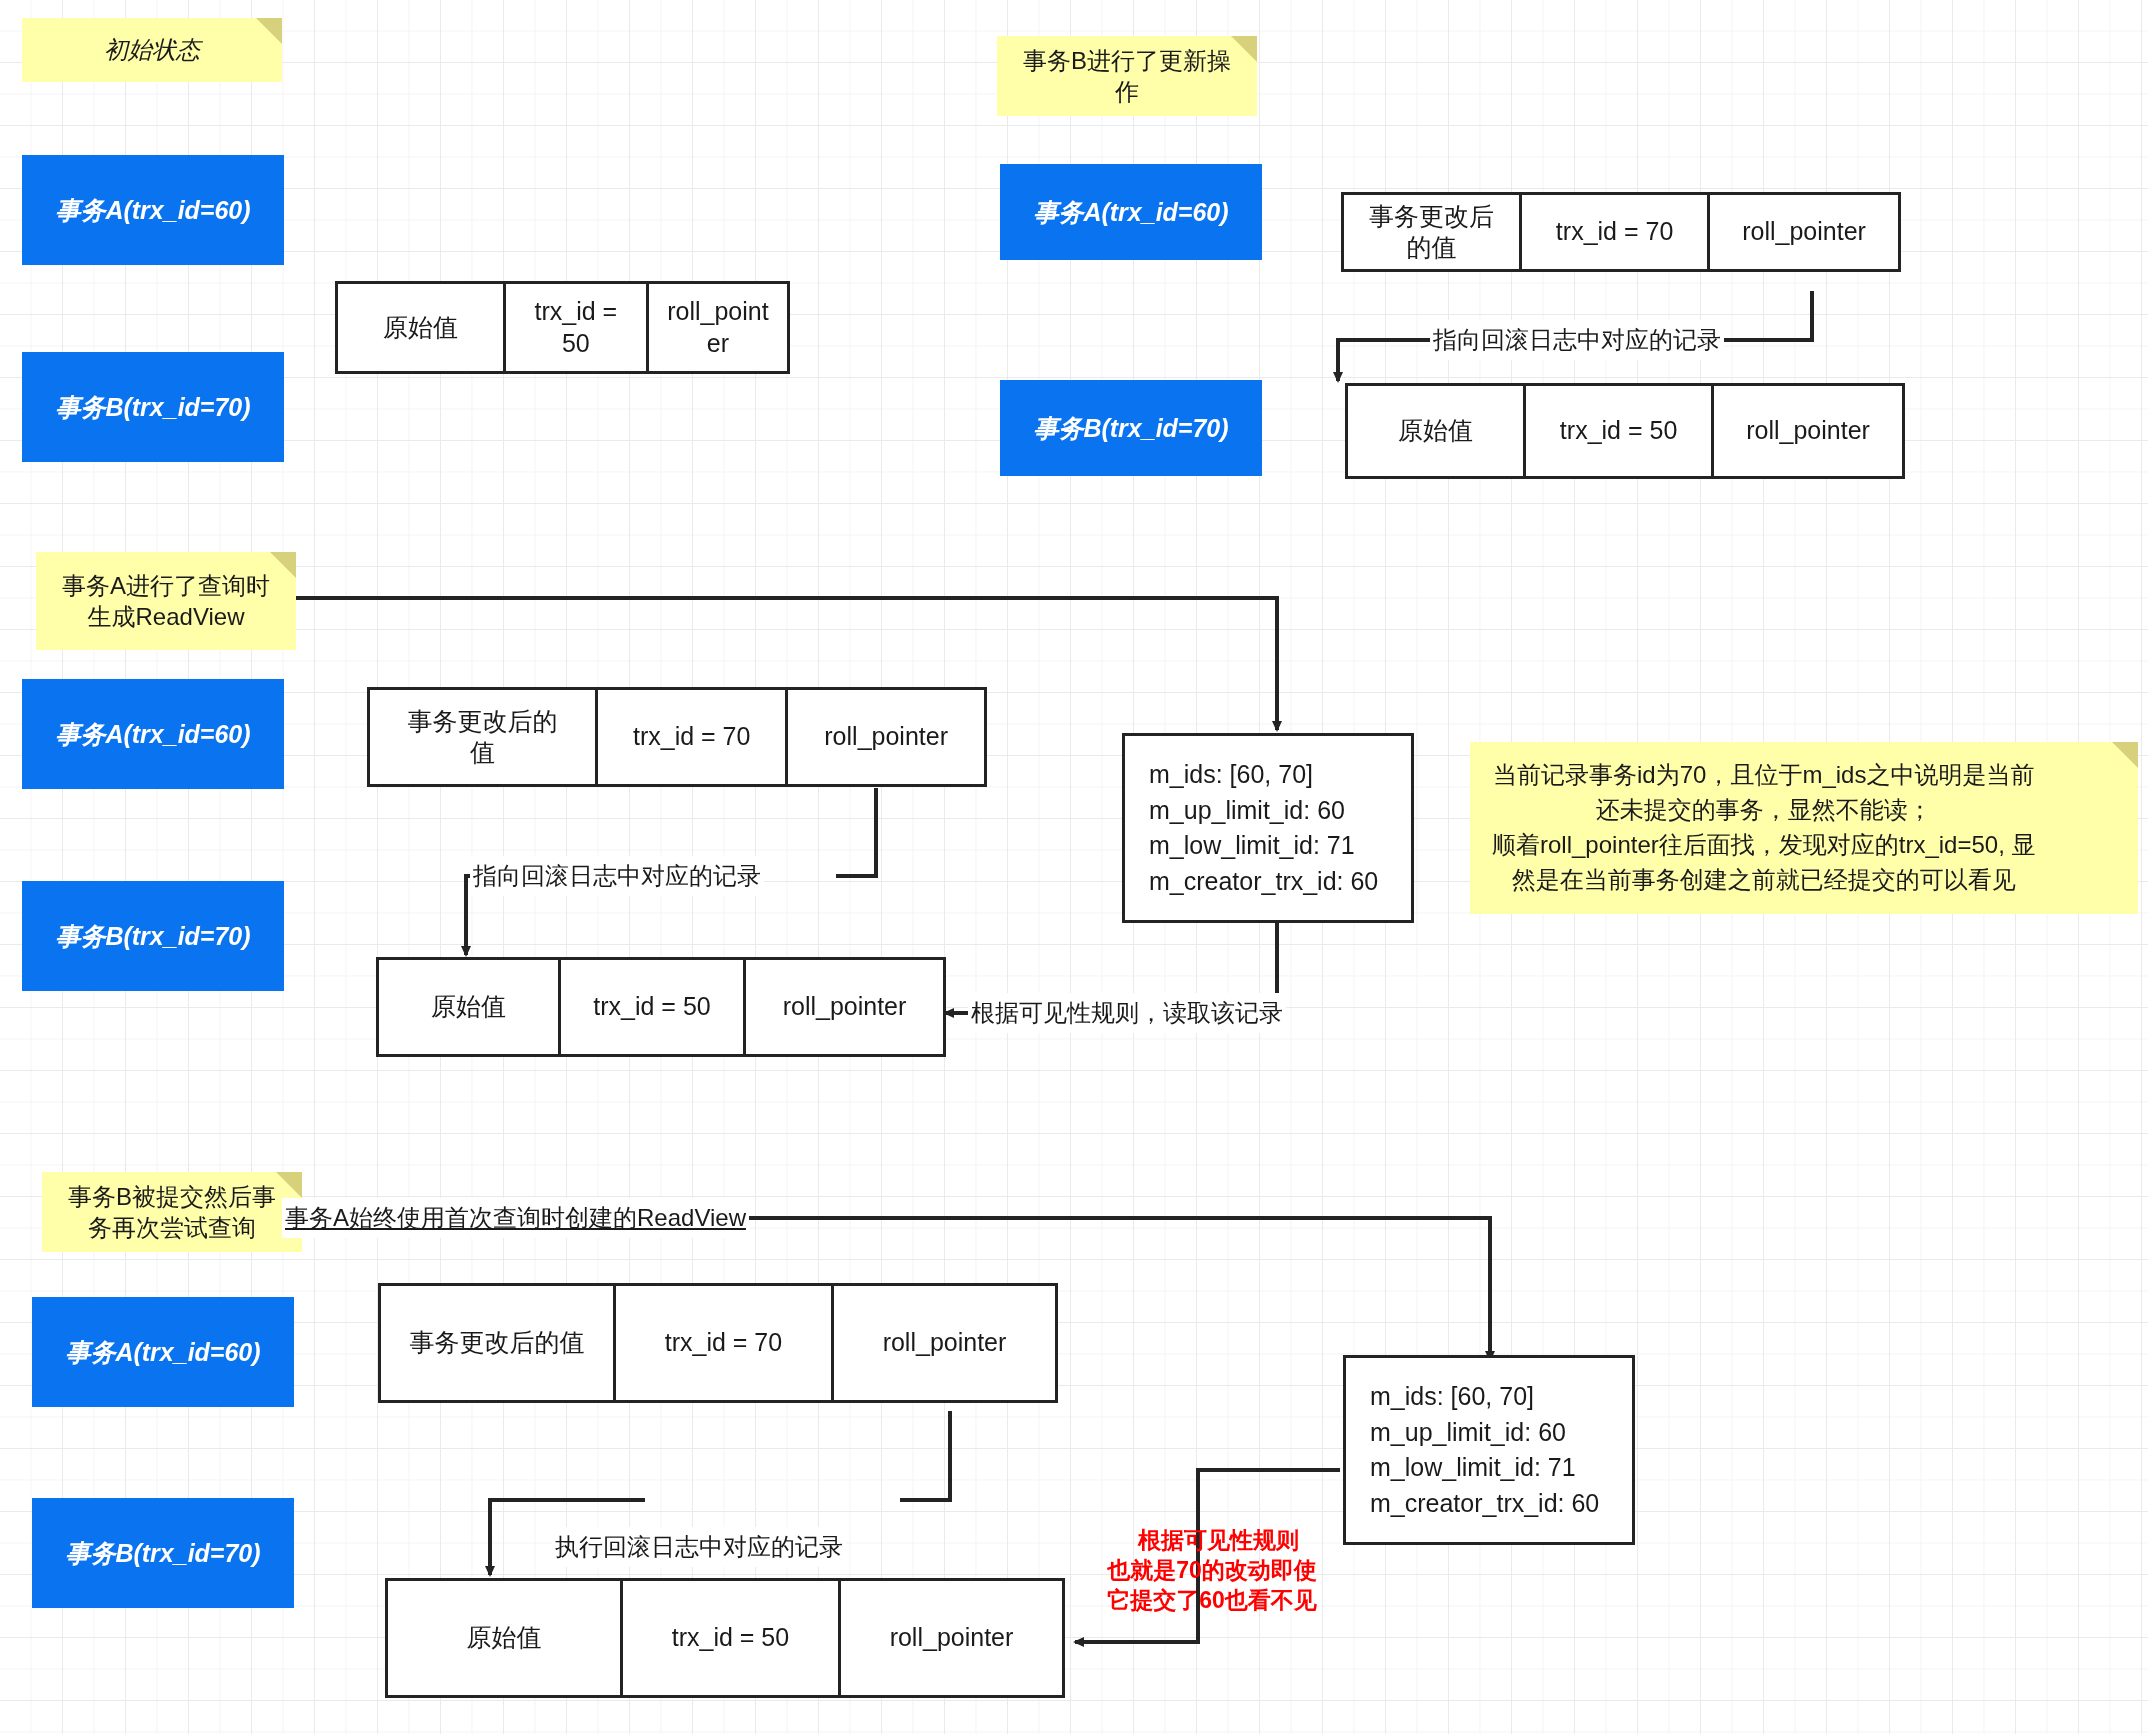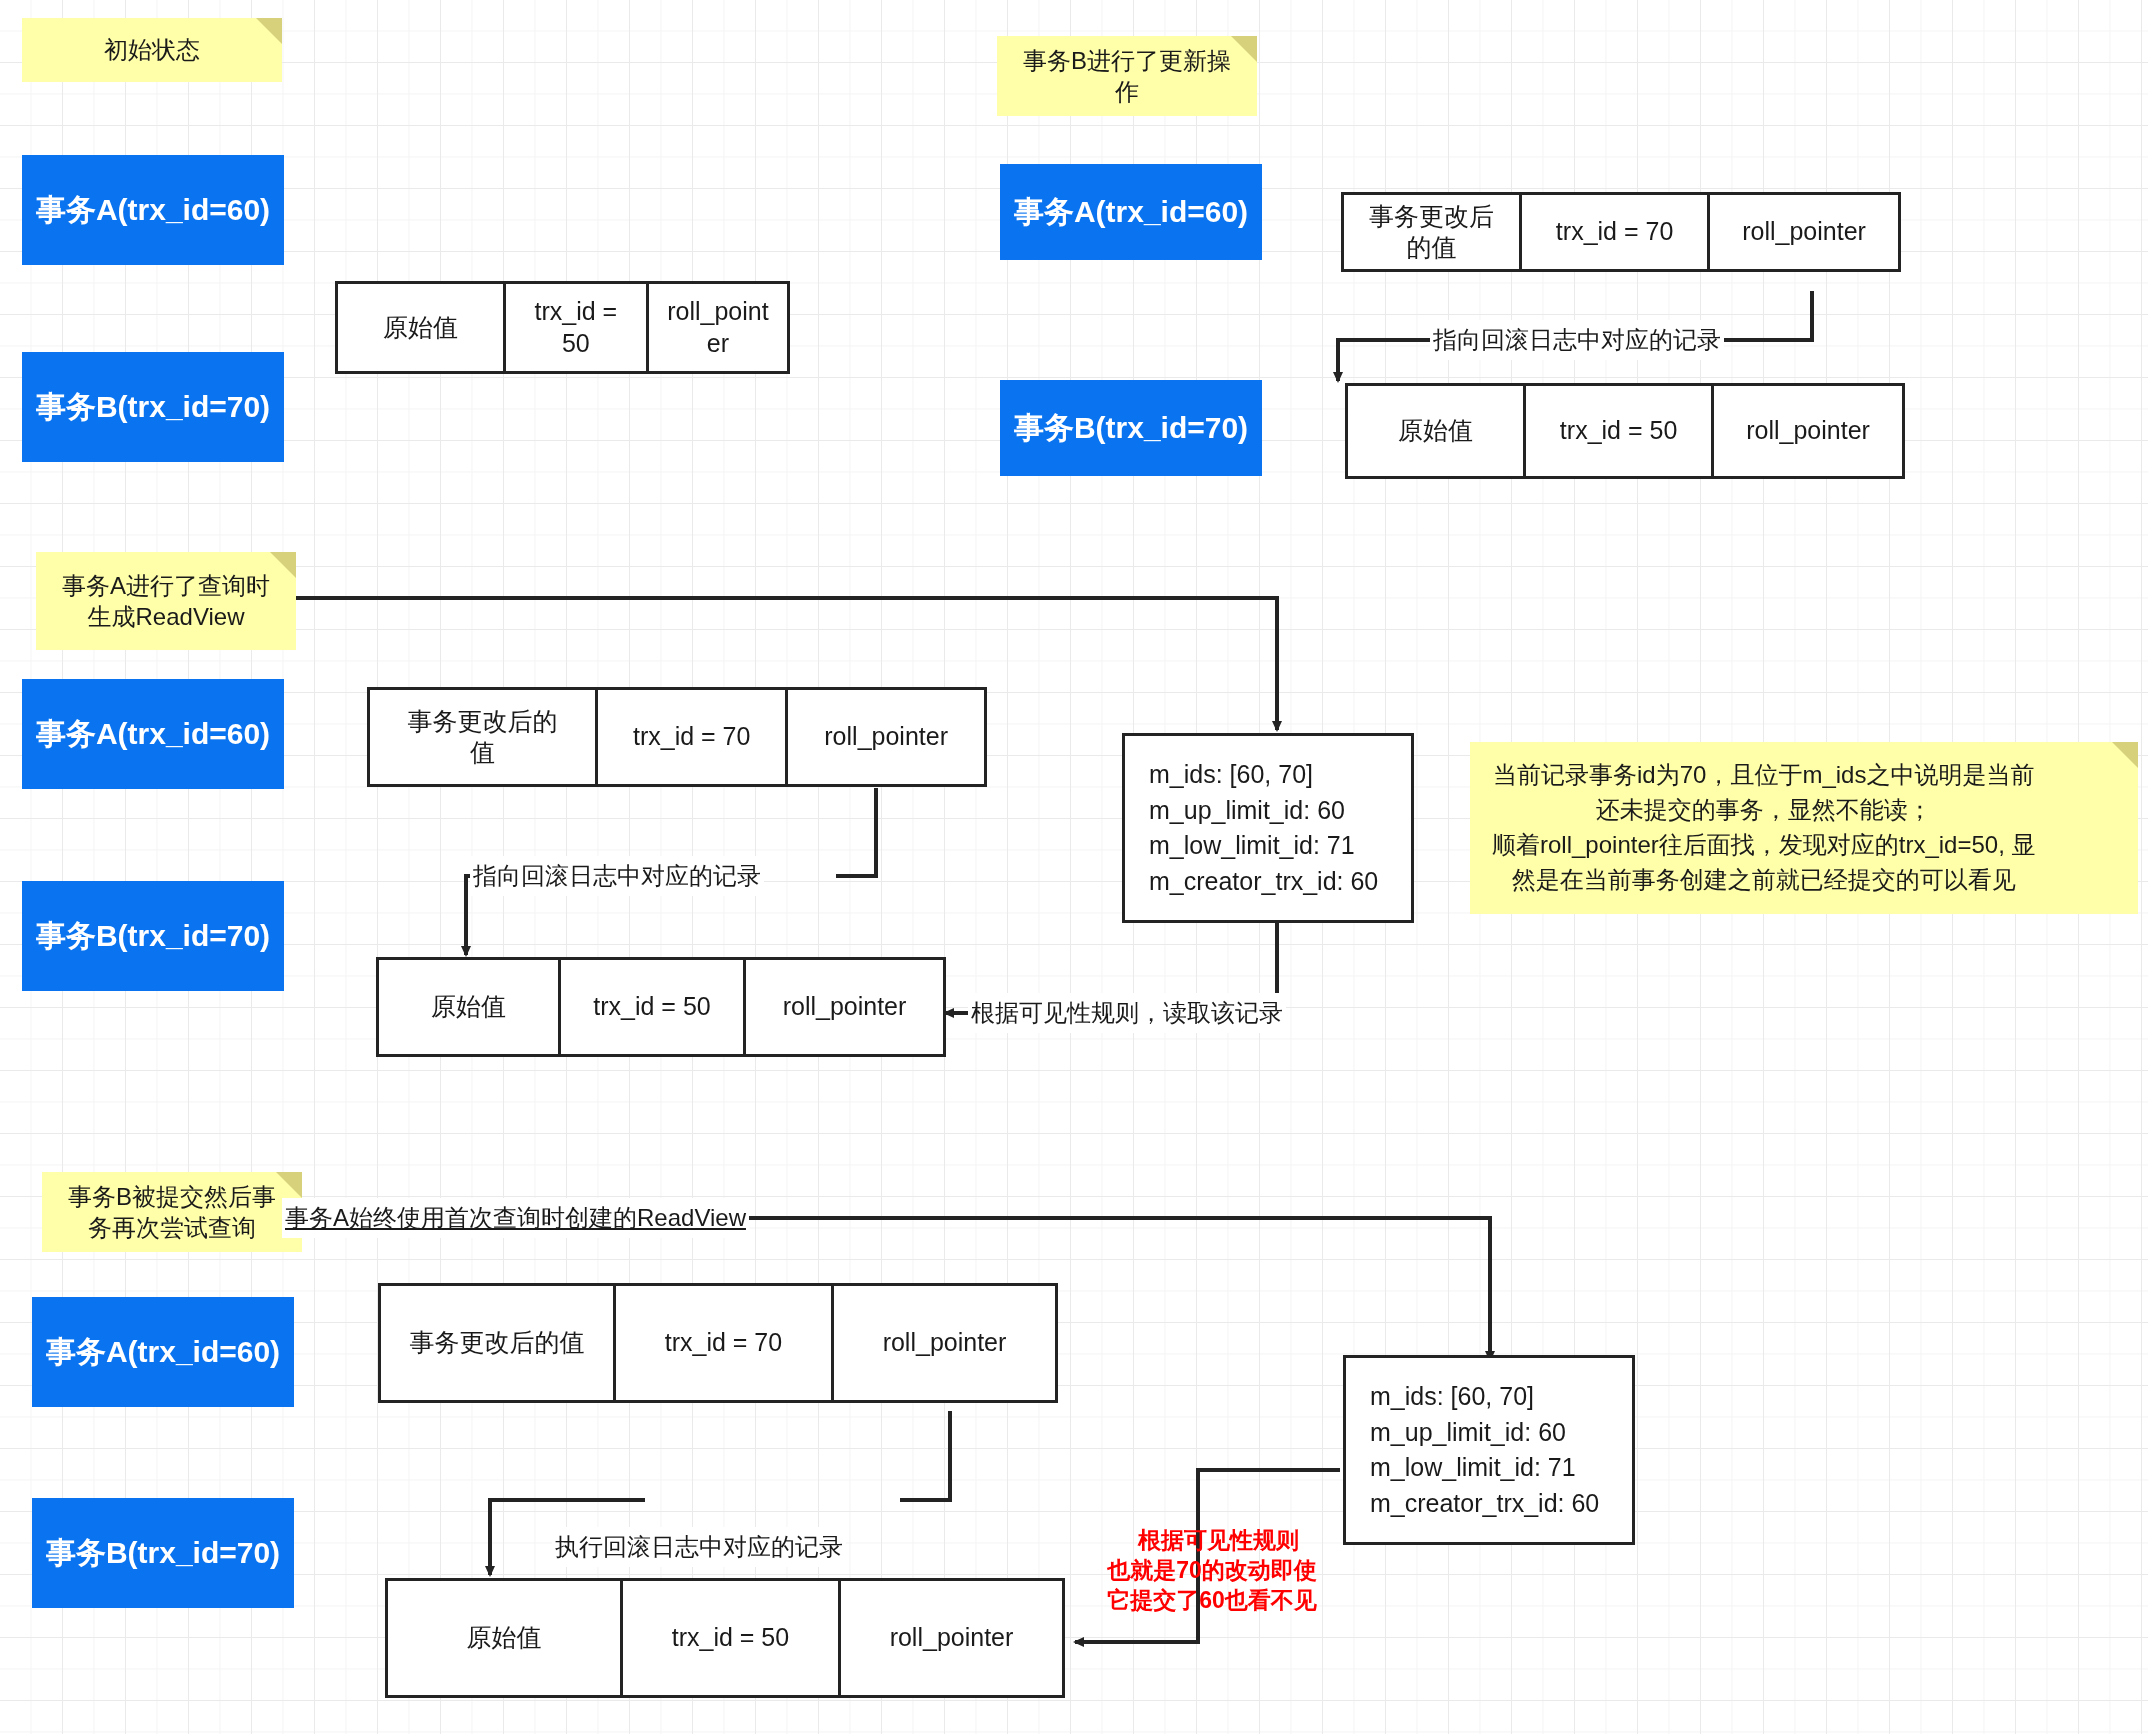--- a/index.html
+++ b/index.html
@@ -39,23 +39,24 @@
     border-left:26px solid transparent;
     border-top:26px solid #d6d17a;
   }
   .note.big{font-size:24px;text-align:center;justify-content:flex-start;line-height:1.45;}
 
   
   .trx{
     background:#0a74f0;
     color:#ffffff;
     font-weight:bold;
-    font-size:30px;
+    font-size:25px;
     display:flex;align-items:center;justify-content:center;
     text-align:center;
+    font-style:italic;
   }
 
   
   .rec{
     display:flex;
     border:3px solid #232323;
     background:#ffffff;
   }
   .rec .cell{
     border-right:3px solid #232323;
@@ -116,21 +117,21 @@
   <path d="M1277,921 L1277,1013 L945,1013" stroke="#232323" stroke-width="4" fill="none" marker-end="url(#ah)"></path>
 
   <path d="M302,1218 L1490,1218 L1490,1360" stroke="#232323" stroke-width="4" fill="none" marker-end="url(#ah)"></path>
 
   <path d="M950,1411 L950,1500 L900,1500" stroke="#232323" stroke-width="4" fill="none"></path>
   <path d="M645,1500 L490,1500 L490,1575" stroke="#232323" stroke-width="4" fill="none" marker-end="url(#ah)"></path>
 
   <path d="M1340,1470 L1198,1470 L1198,1642 L1075,1642" stroke="#232323" stroke-width="4" fill="none" marker-end="url(#ah)"></path>
 </svg>
 
-<div class="abs note" style="left:22px;top:18px;width:260px;height:64px;">
+<div class="abs note" style="left:22px;top:18px;width:260px;height:64px;font-style:italic;">
   <span class="fold"></span>
   <span>初始状态</span>
 </div>
 
 <div class="abs trx" style="left:22px;top:155px;width:262px;height:110px;">
   <span>事务A(trx_id=60)</span>
 </div>
 
 <div class="abs trx" style="left:22px;top:352px;width:262px;height:110px;">
   <span>事务B(trx_id=70)</span>

